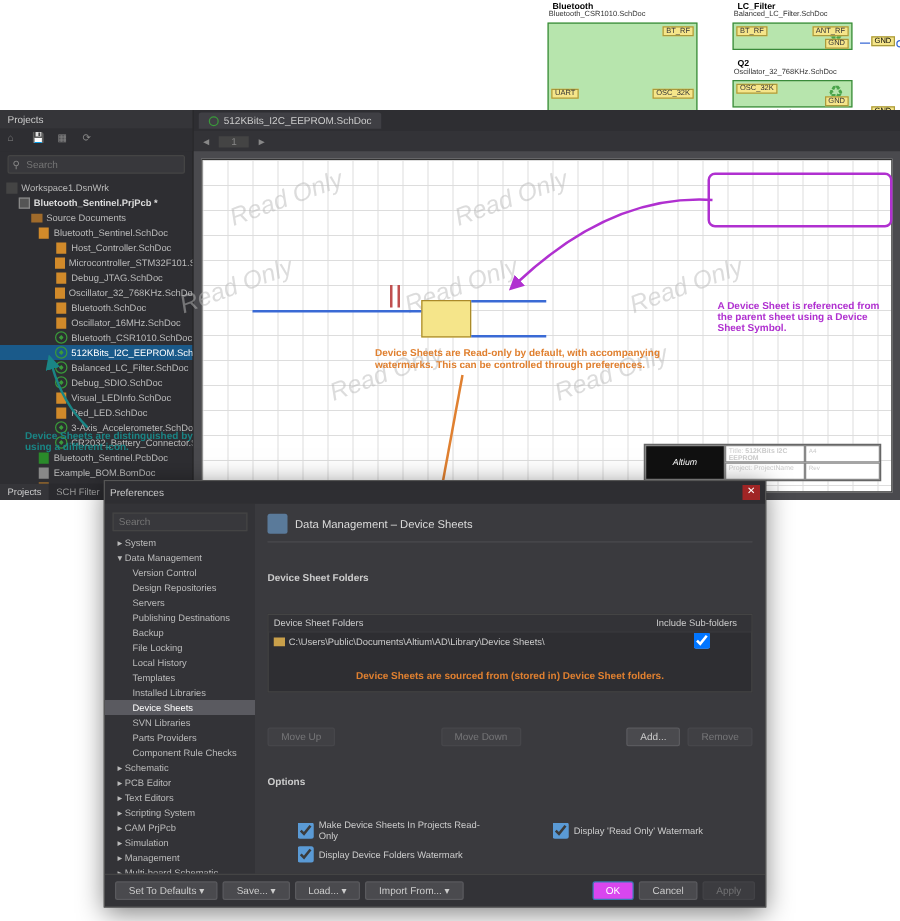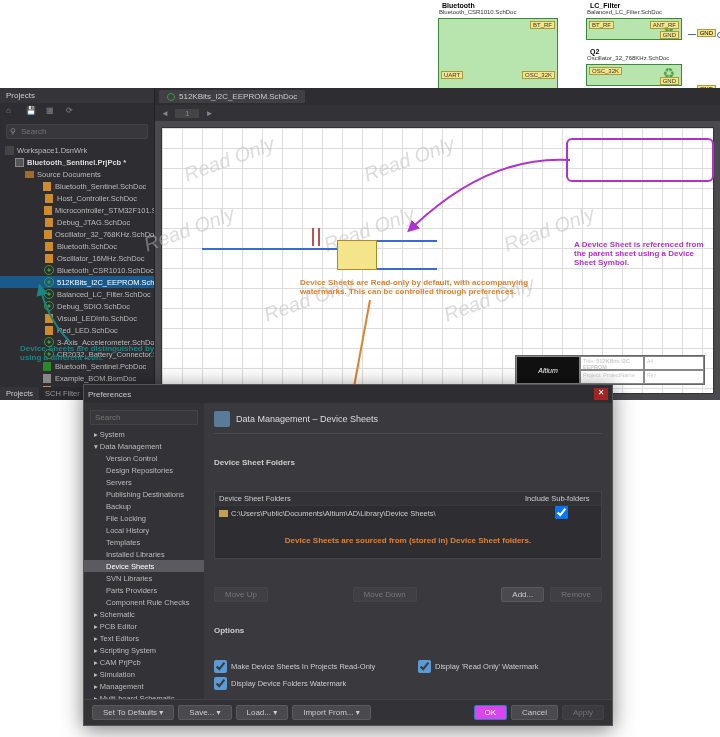--- a/index.html
+++ b/index.html
@@ -17,21 +17,21 @@
   .search-row { padding: 3px 6px; }
   .search-row input { width: 100%; background: #38383c; border: 1px solid #444; color: #ccc; font-size: 8px; padding: 2px 14px 2px 14px; border-radius: 2px; }
   .search-wrap { position: relative; }
   .search-wrap .mag { position: absolute; left: 4px; top: 3px; color:#888; }
 
   .tree { flex: 1; overflow: hidden; padding: 2px 0; }
   .tree-node { display: flex; align-items: center; padding: 1px 4px; white-space: nowrap; font-size: 7.5px; color:#bbb; }
   .tree-node .icon { width: 10px; height: 10px; margin-right: 3px; display: inline-flex; align-items: center; justify-content: center; }
   .tree-node.selected { background: #1a5a8a; color:#fff; }
   .tree-node.bold { font-weight: bold; color:#ddd; }
-  .indent-0 { padding-left: 4px; } .indent-1 { padding-left: 14px; } .indent-2 { padding-left: 24px; } .indent-3 { padding-left: 42px; } .indent-4 { padding-left: 44px; }
+  .indent-0 { padding-left: 4px; } .indent-1 { padding-left: 14px; } .indent-2 { padding-left: 24px; } .indent-3 { padding-left: 30px; } .indent-4 { padding-left: 44px; }
   .icon-folder { background:#a06b2b; width:9px; height:7px; }
   .icon-sch { background:#d18a2a; width:8px; height:9px; }
   .icon-devsheet { width:10px; height:10px; border:1px solid #3a9a3a; border-radius:50%; position:relative; }
   .icon-devsheet::after { content:''; position:absolute; inset:2px; background:#3a9a3a; clip-path: polygon(50% 0,100% 50%,50% 100%,0 50%); }
   .icon-pcb { background:#2a8a2a; width:8px; height:9px; }
   .icon-bom { background:#888; width:8px; height:9px; }
   .icon-prj { background:#555; width:9px; height:9px; border:1px solid #888; }
   .icon-wrk { background:#444; width:9px; height:9px; }
 
   .panel-tabs { display: flex; background:#2a2a2e; }
@@ -90,21 +90,21 @@
   .folder-header { display:flex; background:#333337; font-size:7.5px; }
   .folder-header div:first-child { flex:1; padding:2px 4px; }
   .folder-header div:last-child { width:80px; padding:2px 4px; }
   .folder-row { display:flex; font-size:7.5px; border-top:1px solid #3a3a3e; }
   .folder-row .path { flex:1; padding:2px 4px; display:flex; align-items:center; gap:3px; overflow:hidden; }
   .folder-row .chk { width:80px; text-align:center; }
   .ficon { width:9px;height:7px;background:#c9a04a;display:inline-block; }
   .folder-btns { display:flex; justify-content:flex-end; gap:6px; padding-top:4px; }
   .btn { background:#4a4a4e; border:1px solid #5a5a5e; padding:2px 10px; font-size:8px; color:#ccc; border-radius:2px; cursor:pointer; }
   .btn.disabled { opacity:0.4; }
-  .options .opt { display:flex; align-items:center; gap:4px; font-size:7.5px; padding:1px 0; }
+  .options .opt { display:flex; align-items:center; gap:4px; font-size:7.5px; padding:1px 0;margin-left:24px; }
   .opt input { accent-color:#5a9ad5; }
 
   .prefs-footer { background:#333337; padding:5px 8px; display:flex; justify-content:space-between; align-items:center; border-top:1px solid #444; }
   .prefs-footer .left { display:flex; gap:4px; }
   .prefs-footer .right { display:flex; gap:4px; }
   .btn.primary { background:#d946ef; border-color:#3a7ab5; color:#fff; }
 
   svg.arrow { position:absolute; overflow:visible; pointer-events:none; }
 </style>
 </head>

